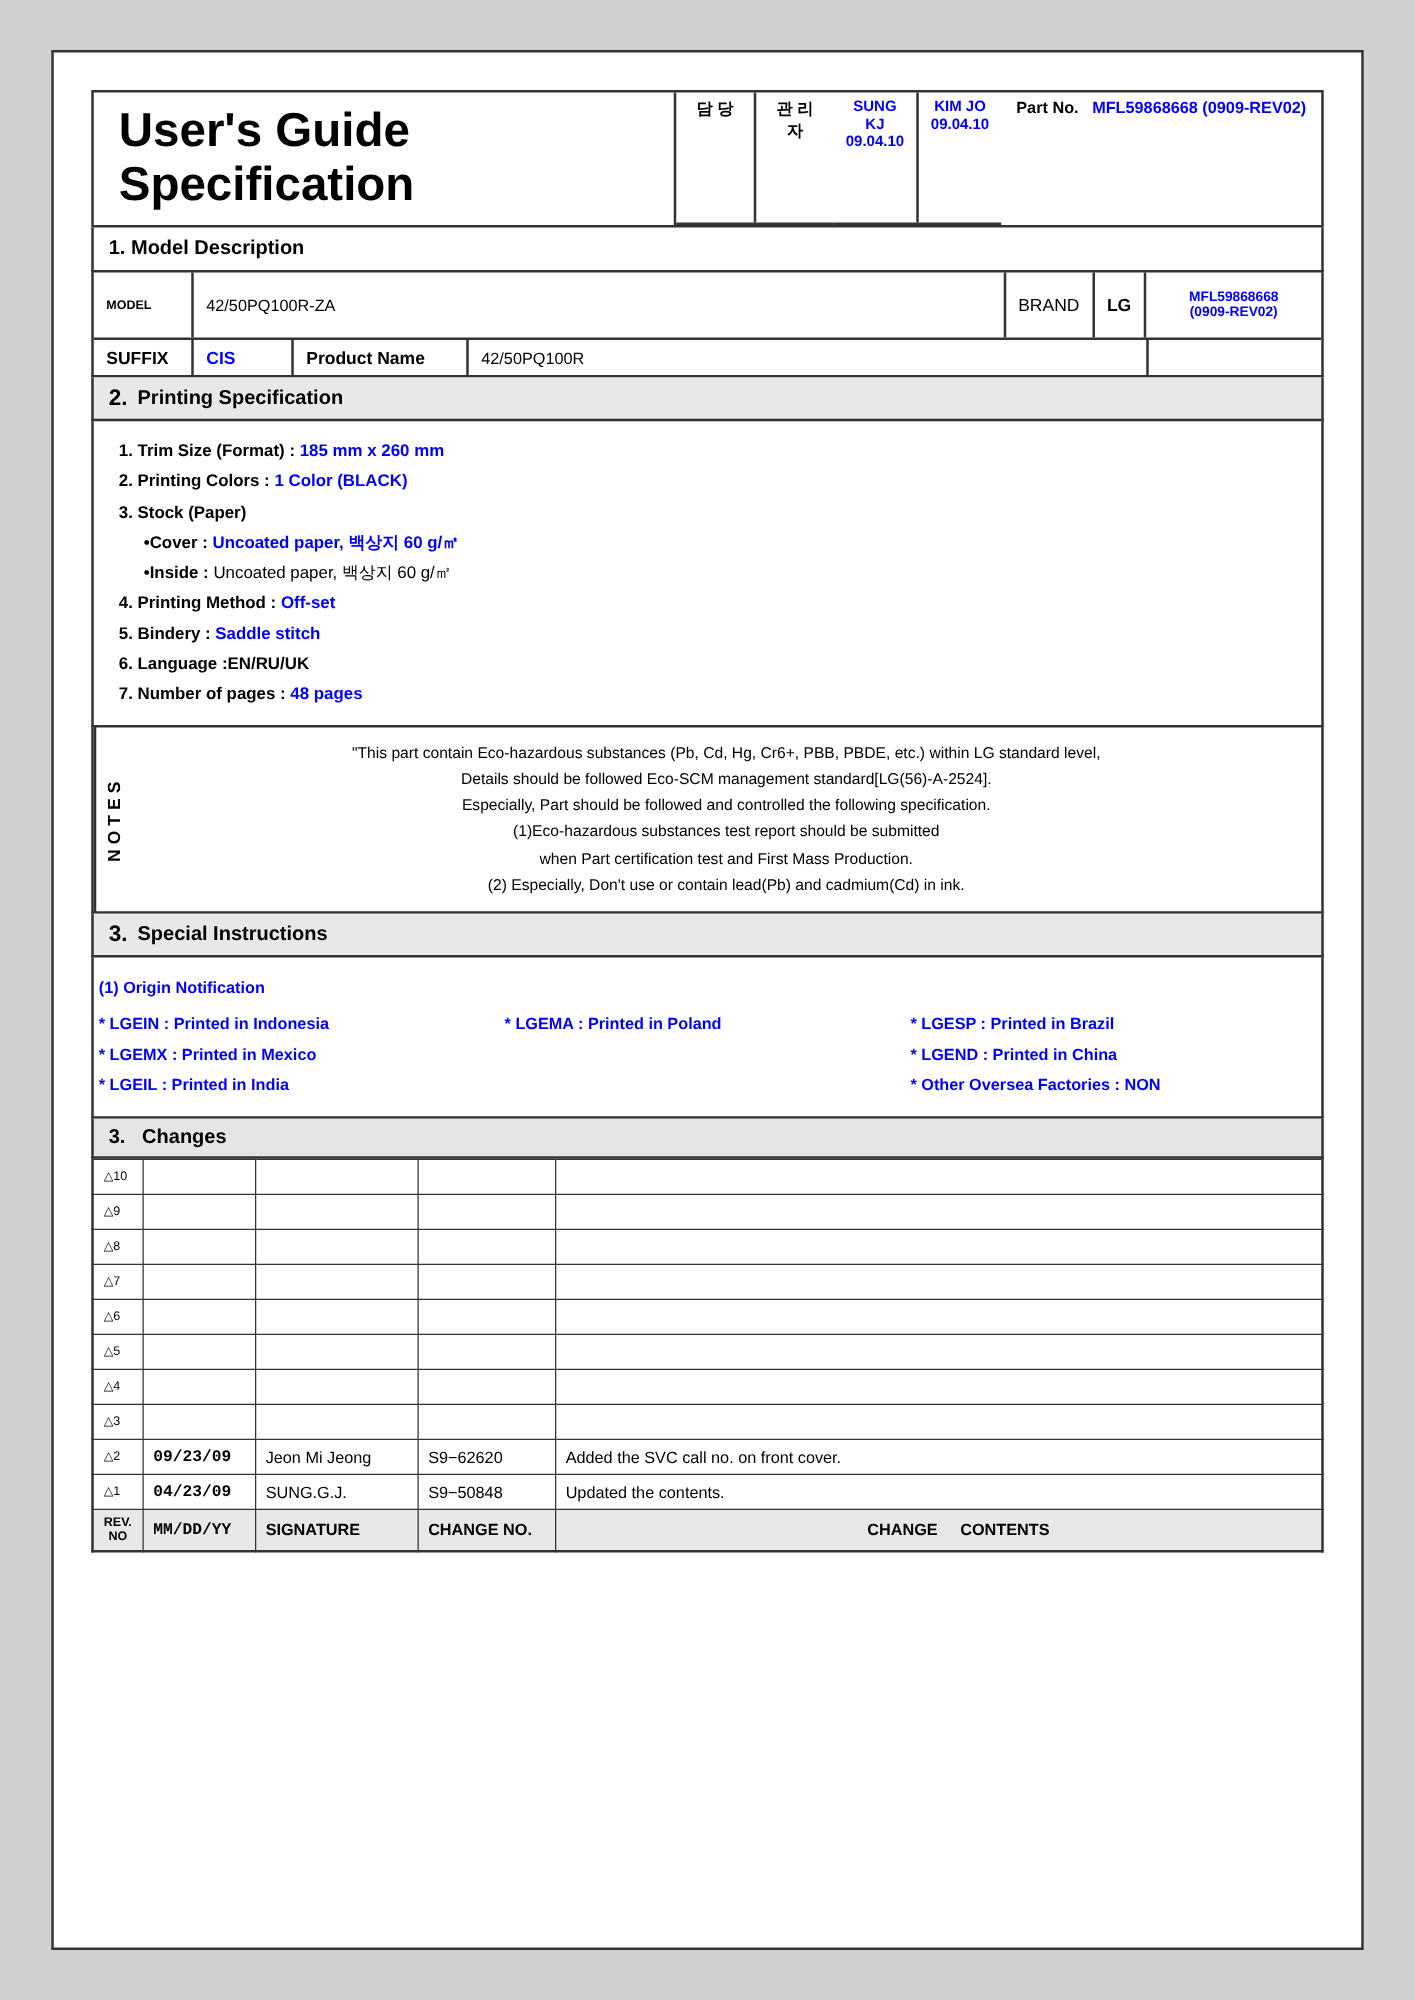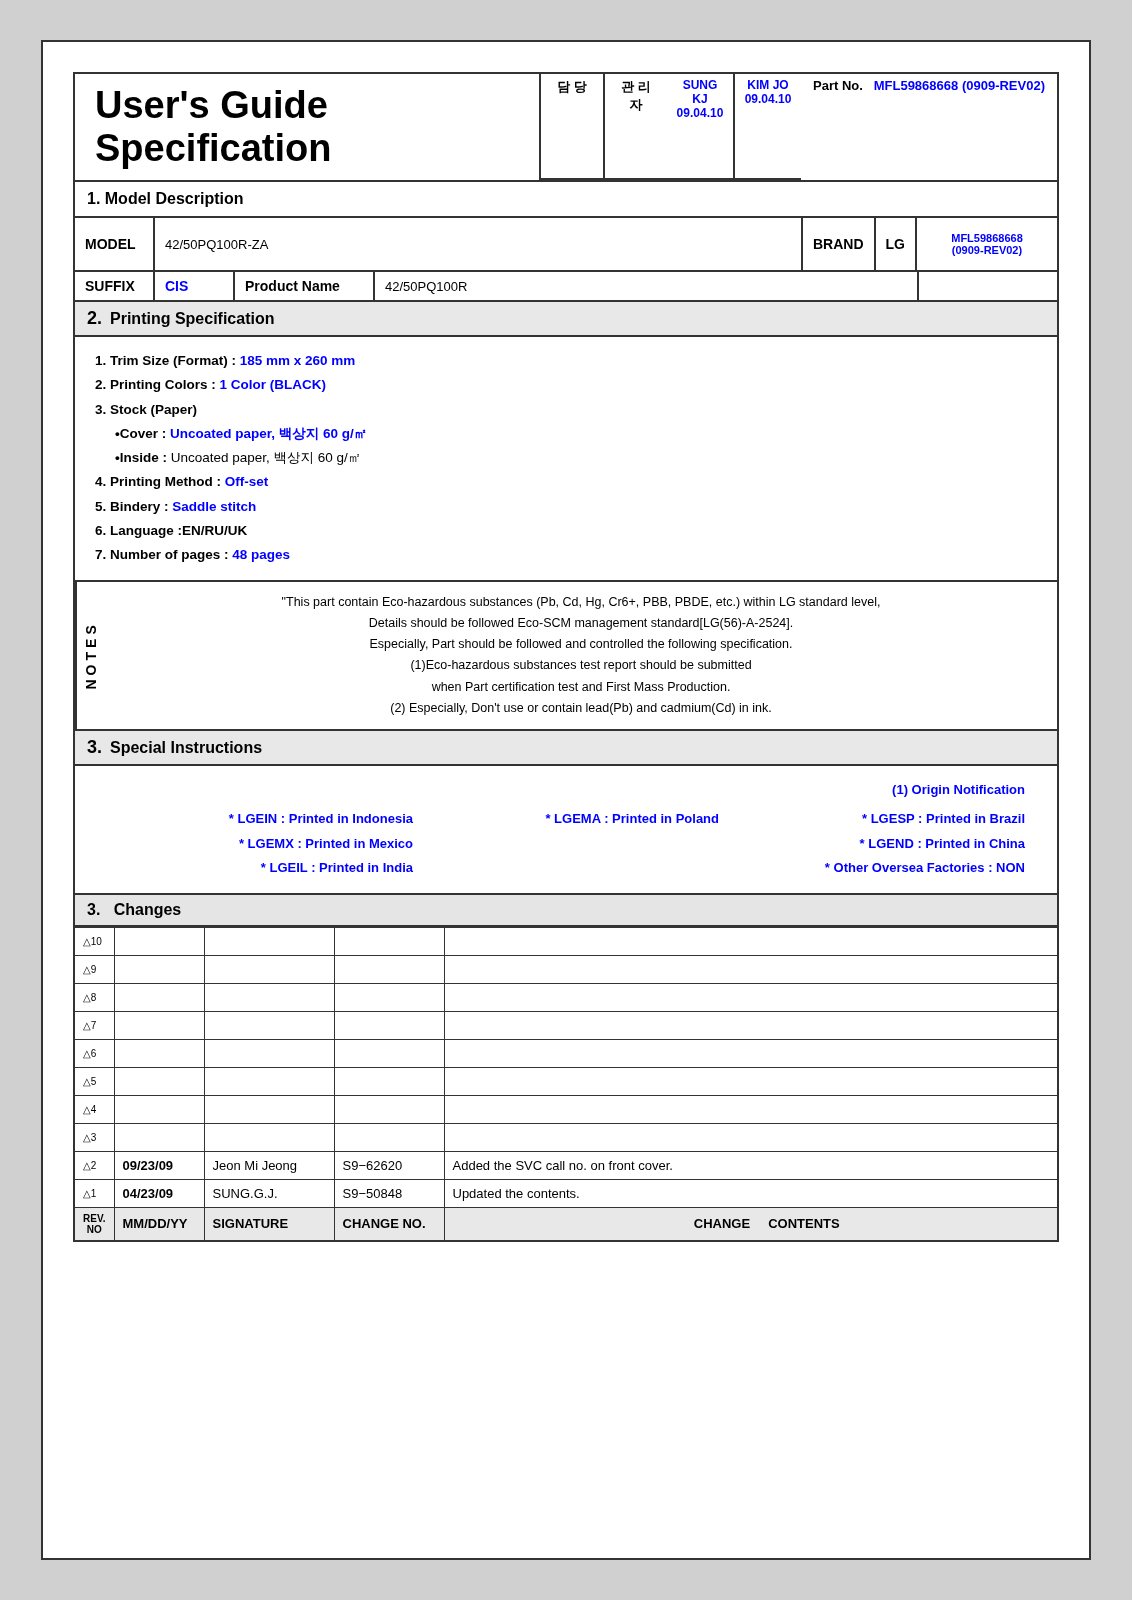--- a/index.html
+++ b/index.html
@@ -82,39 +82,39 @@
       border: 2px solid #333;
       border-top: none;
     }
     .model-row {
       display: flex;
       align-items: stretch;
       border-bottom: 2px solid #333;
     }
     .model-label {
       font-weight: bold;
-      font-size: 14px;
+      font-size: 10px;
       padding: 6px 10px;
       border-right: 2px solid #333;
       min-width: 80px;
       display: flex;
       align-items: center;
     }
     .model-value {
       font-size: 13px;
       padding: 6px 10px;
       flex: 1;
       display: flex;
       align-items: center;
     }
     .brand-cell {
       border-left: 2px solid #333;
       border-right: 2px solid #333;
       padding: 18px 10px;
-      font-weight: bold;
+      font-weight: normal;
       font-size: 14px;
       display: flex;
       align-items: center;
     }
     .lg-cell {
       padding: 6px 10px;
       font-size: 14px;
       font-weight: bold;
       border-right: 2px solid #333;
       display: flex;
@@ -237,22 +237,21 @@
       font-size: 12.5px;
       line-height: 1.7;
       flex: 1;
     }
     .notes-content p { text-align: center; }
 
     
     .special-body {
       border: 2px solid #333;
       border-top: none;
-      padding: 12px 32px;
-      text-align: right;
+      padding: 12px 4px;
     }
     .si-line {
       font-size: 13px;
       line-height: 1.9;
     }
     .si-line .blue { color: #0000ff; font-weight: bold; }
 
     
     .changes-header {
       background: #e5e5e5;
@@ -272,21 +271,21 @@
       border: 1px solid #333;
       padding: 5px 8px;
       font-size: 13px;
       height: 28px;
     }
     .changes-table .rev-cell {
       width: 40px;
       position: relative;
       font-size: 11px;
     }
-    .changes-table .date-col { width: 90px; }
+    .changes-table .date-col { width: 90px; font-family: Liberation Mono, monospace; }
     .changes-table .sig-col { width: 130px; }
     .changes-table .chgno-col { width: 110px; }
     .changes-table .content-col { }
 
     .rev-triangle {
       font-size: 10px;
     }
     .model-desc-title {
       border: 2px solid #333;
       border-top: none;

